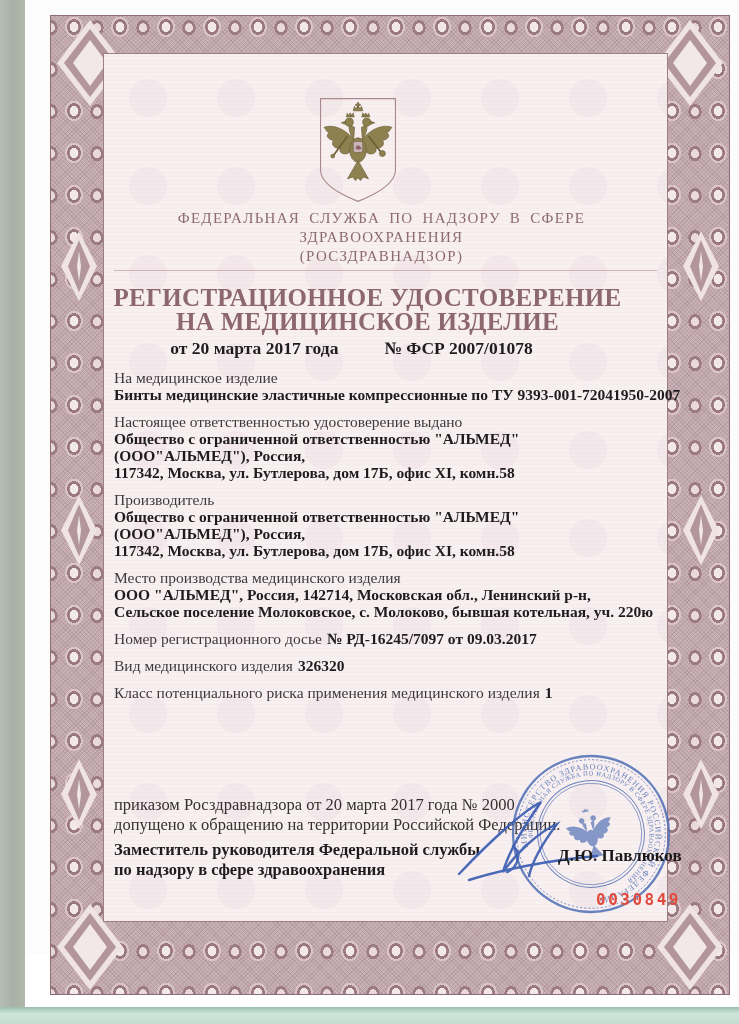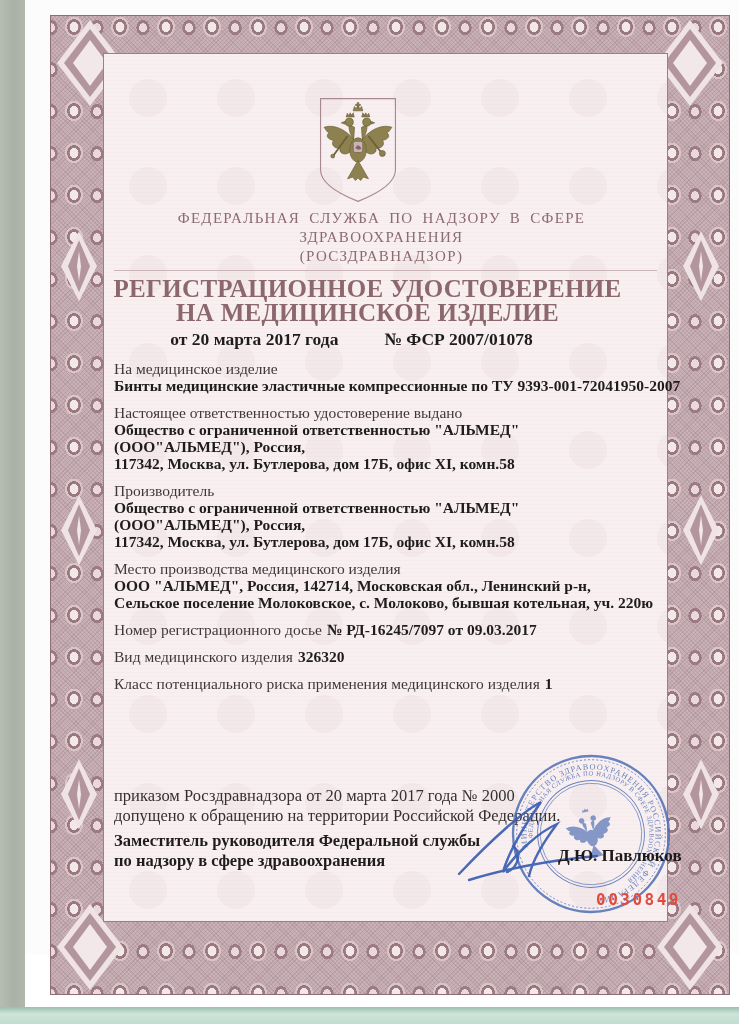--- a/index.html
+++ b/index.html
@@ -47,21 +47,21 @@
       repeating-linear-gradient(0deg, rgba(178,142,150,.035) 0 1px, rgba(0,0,0,0) 1px 4px);
     background-size:88px 88px,auto;
     border:1px solid #9d7e85;box-sizing:border-box;}
 
   .emblem-wrap{margin:42px auto 0;width:88px;height:108px;transform:translateX(-28px);}
 
   .agency{margin-top:5px;text-align:center;font-size:15px;line-height:19px;color:#8c6b71;
     letter-spacing:1.3px;word-spacing:4px;transform:translateX(-4px);}
   .divider{margin:4px 10px 0;border-top:1px solid #cbb4b8;height:0;}
 
-  .cert-title{margin-top:6px;text-align:center;font-weight:bold;font-size:25px;line-height:24px;
+  .cert-title{margin-top:15px;text-align:center;font-weight:bold;font-size:25px;line-height:24px;
     color:#8c676d;letter-spacing:.3px;transform:translateX(-18px);}
   .date-row{margin-top:5px;display:flex;justify-content:center;gap:46px;font-weight:bold;
     font-size:17.5px;line-height:18px;color:#1e1c1d;transform:translateX(-34px);text-align:right;}
 
   .sections{margin:12px 10px 0;font-size:15.5px;line-height:17px;color:#3f393b;}
   .sec{margin-top:10px;}
   .sec:first-child{margin-top:0;}
   .val{font-weight:bold;color:#1f1c1d;white-space:nowrap;}
   .kv{white-space:nowrap;}
   .kv b{margin-left:5px;color:#1f1c1d;}

